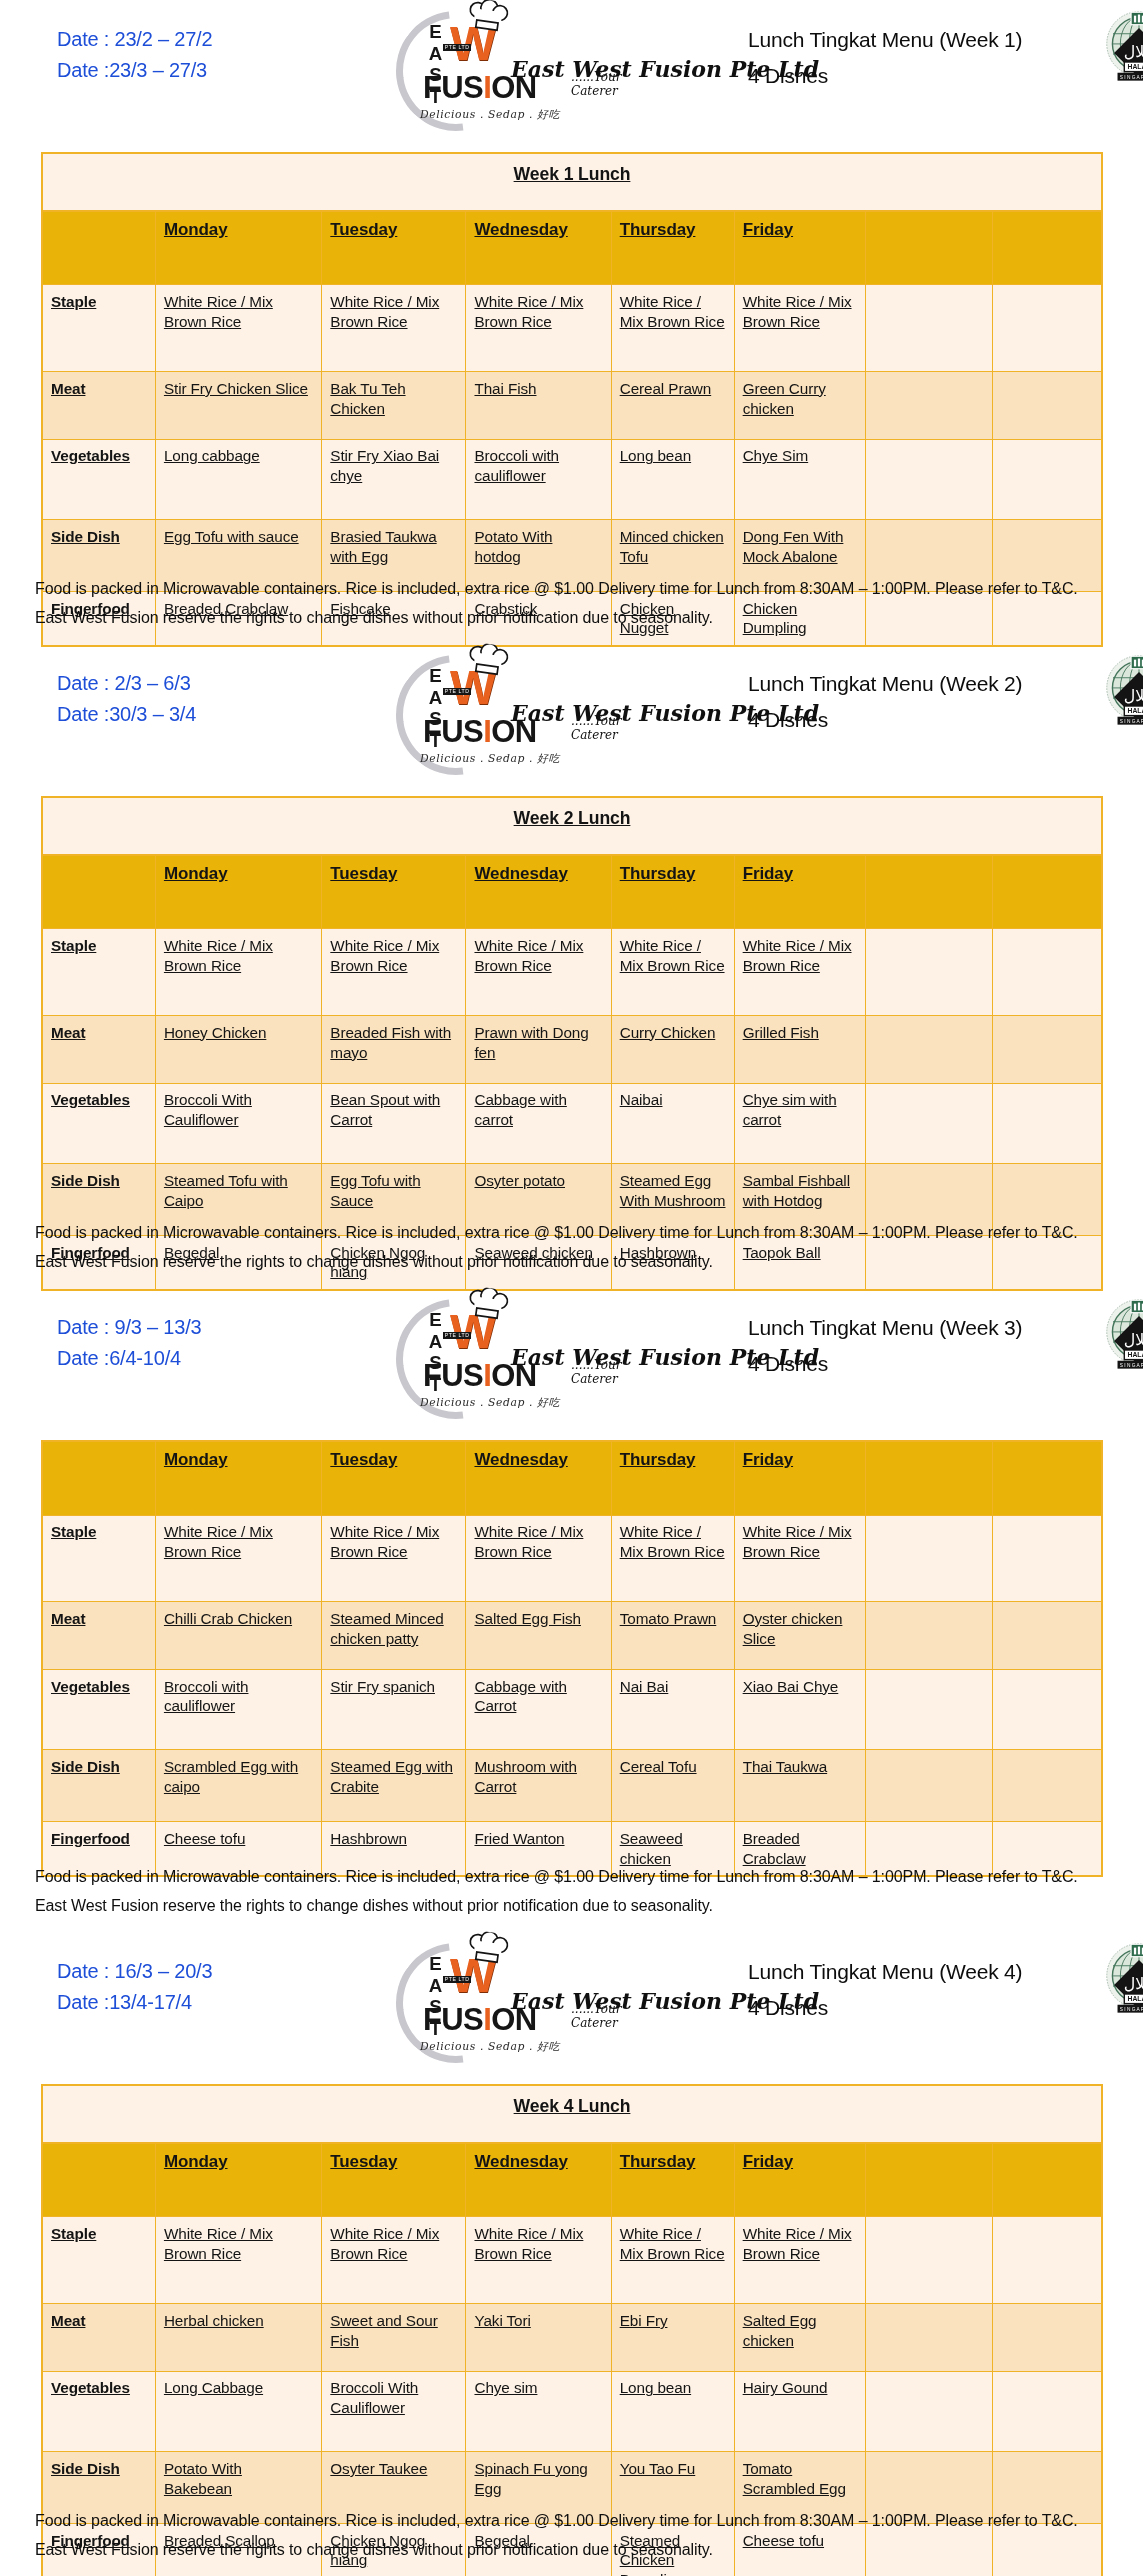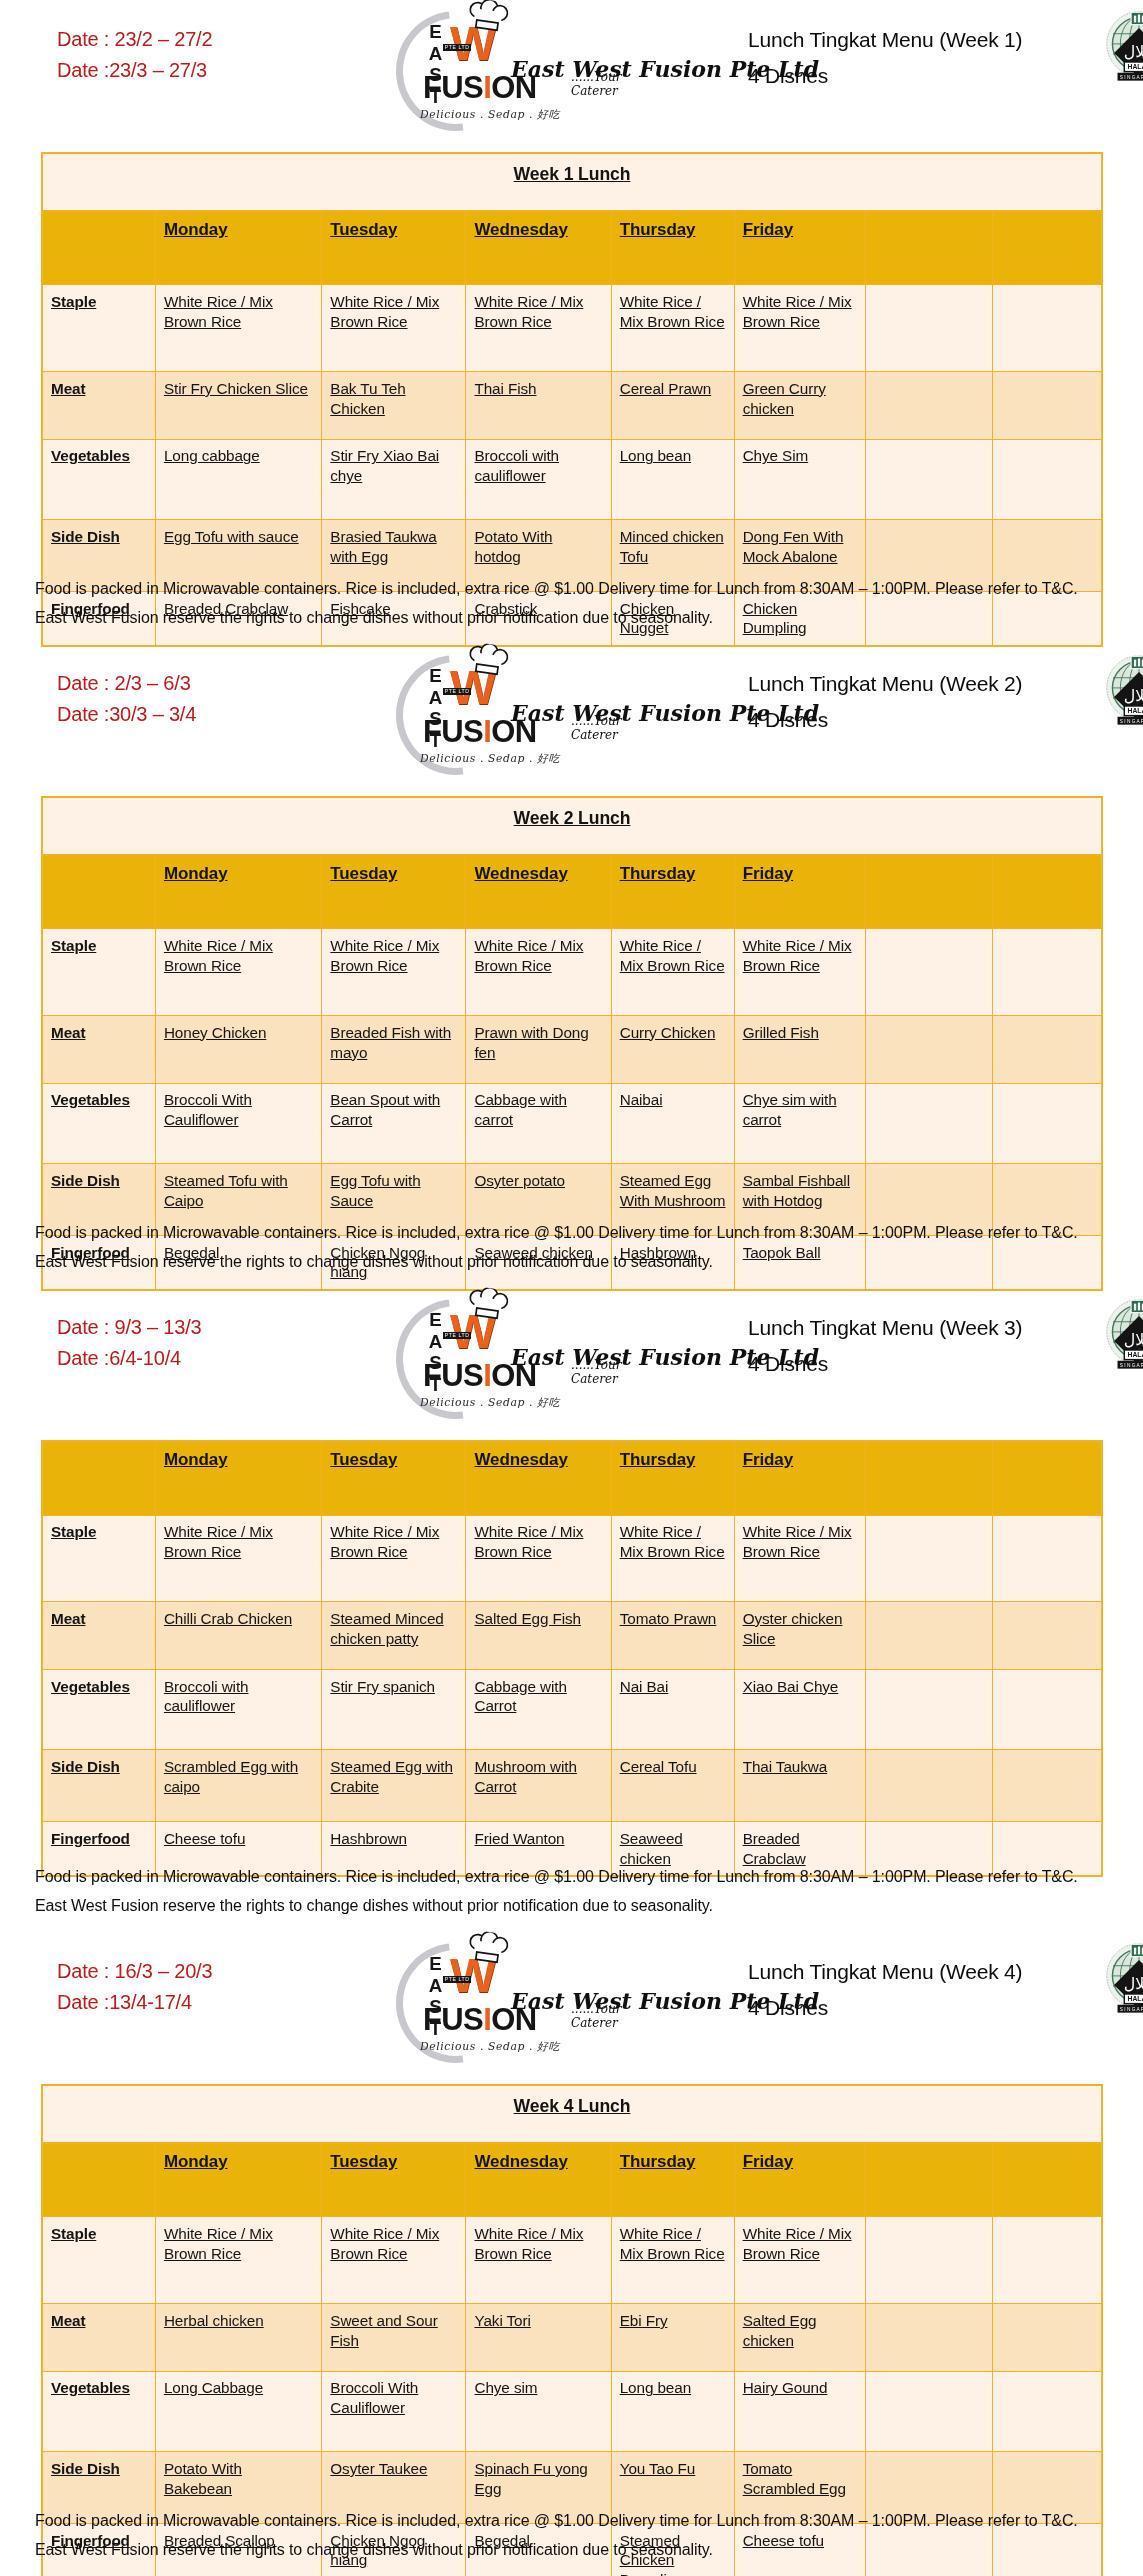--- a/index.html
+++ b/index.html
@@ -1,19 +1,19 @@
 <!DOCTYPE html>
 <html style="font-size:9px"><head>
 <meta charset="utf-8">
 <style>
   html,body{margin:0;padding:0;background:#fff;}
   body{width:1144px;height:2576px;position:relative;font-family:"Liberation Sans",sans-serif;color:#141414;}
   .menu-section{position:relative;width:1144px;height:644px;overflow:visible;}
   
-  .dates{position:absolute;left:57px;top:24px;font-size:20px;line-height:1.55;letter-spacing:-0.2px;color:#b91c1c;}
+  .dates{position:absolute;left:57px;top:24px;font-size:20px;line-height:1.55;letter-spacing:-0.2px;color:#1d4ed8;}
   
   .brand{position:absolute;left:391px;top:6.8px;width:266px;height:130px;}
   .logo-swoosh{position:absolute;left:4.5px;top:4.5px;width:106px;height:106px;border-radius:50%;
     border:7.4px solid #C7C7CD;border-top-color:transparent;border-right-color:transparent;transform:rotate(38deg);}
   .logo-east{position:absolute;left:33px;top:14.7px;writing-mode:vertical-rl;text-orientation:upright;
     font-weight:bold;font-size:18.7px;letter-spacing:0.6px;color:#161616;}
   .logo-pte{position:absolute;left:52px;top:37px;background:#161616;color:#fff;font-size:5.1px;padding:0.6px 1.7px;letter-spacing:0.6px;}
   .logo-w{position:absolute;left:59px;top:12.5px;font-size:49px;font-weight:bold;color:#E8611F;
     text-shadow:0.6px 0.6px 0 #7e2d05;line-height:1;}
   .chef-hat{position:absolute;left:71px;top:-6.8px;transform:rotate(8deg);}

